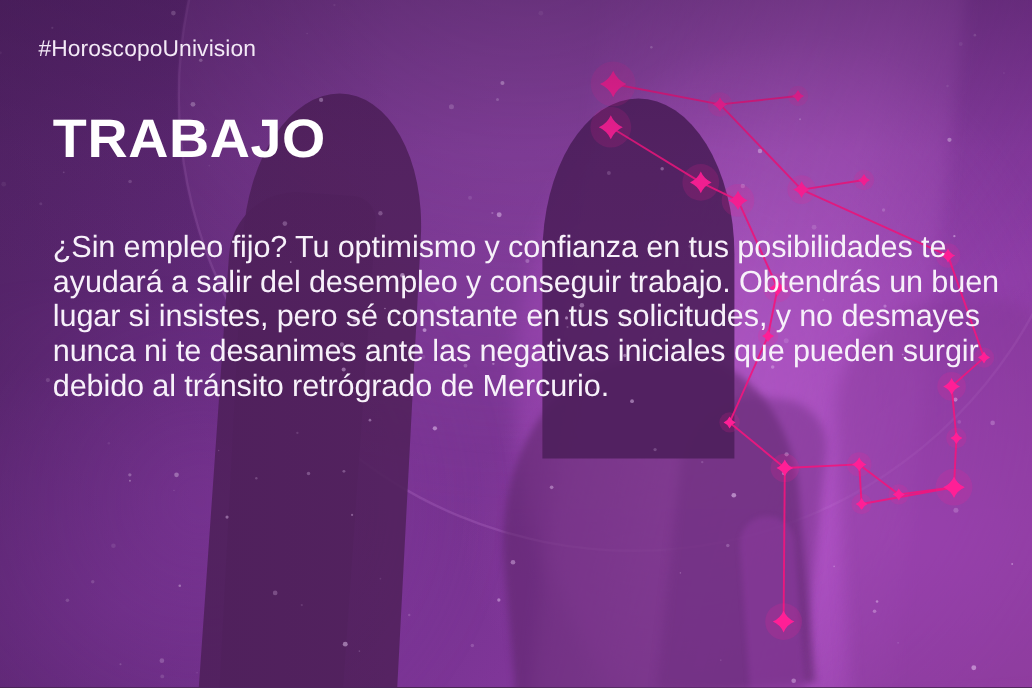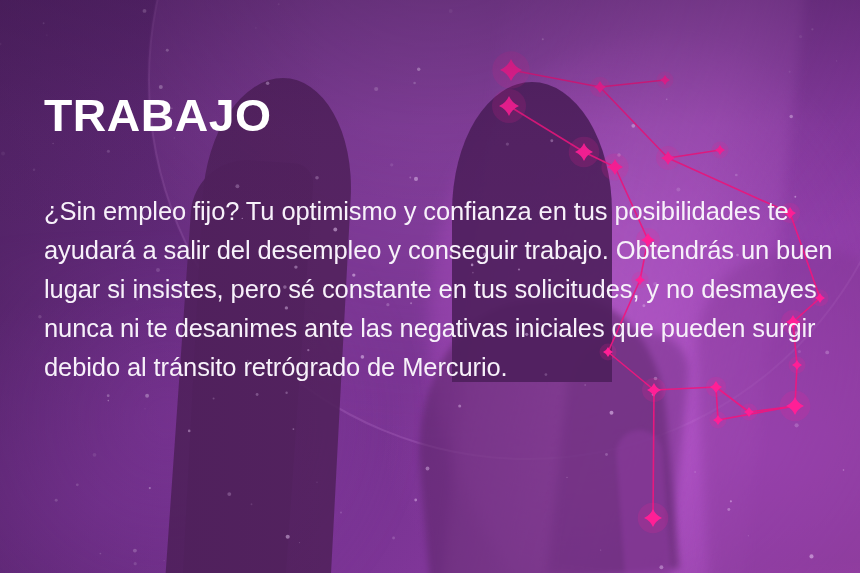--- a/index.html
+++ b/index.html
@@ -154,21 +154,21 @@
     position:absolute;left:44px;top:90px;
     font-size:45px;line-height:52px;
     font-weight:bold;color:#FFFFFF;
     letter-spacing:.5px;
     font-stretch:condensed;
     transform:scaleX(1.03);transform-origin:left center;
   }
   #body{
     position:absolute;left:44px;top:192px;
     width:790px;
-    font-size:25.5px;line-height:39px;
+    font-size:25.5px;line-height:29px;
     font-weight:400;color:#F7F1FA;
     letter-spacing:-.1px;
   }
 </style>
 </head>
 <body>
 
 <div id="card">
 
   <div class="layer" id="bg-base"></div>
@@ -438,17 +438,18 @@
         <path d="M 749 407 Q 750.5 410.5 754 412
                Q 750.5 413.5 749 417
                Q 747.5 413.5 744 412
                Q 747.5 410.5 749 407 Z" fill="#FF1F96"></path>
       </g>
     </svg>
 
   <div class="layer" id="vignette"></div>
 
   <div id="content">
+    <div id="hashtag">#HoroscopoUnivision</div>
     <div id="title">TRABAJO</div>
     <div id="body">¿Sin empleo fijo? Tu optimismo y confianza en tus posibilidades te ayudará a salir del desempleo y conseguir trabajo. Obtendrás un buen lugar si insistes, pero sé constante en tus solicitudes, y no desmayes nunca ni te desanimes ante las negativas iniciales que pueden surgir debido al tránsito retrógrado de Mercurio.</div>
   </div>
 
 </div>
 
 </body></html>

